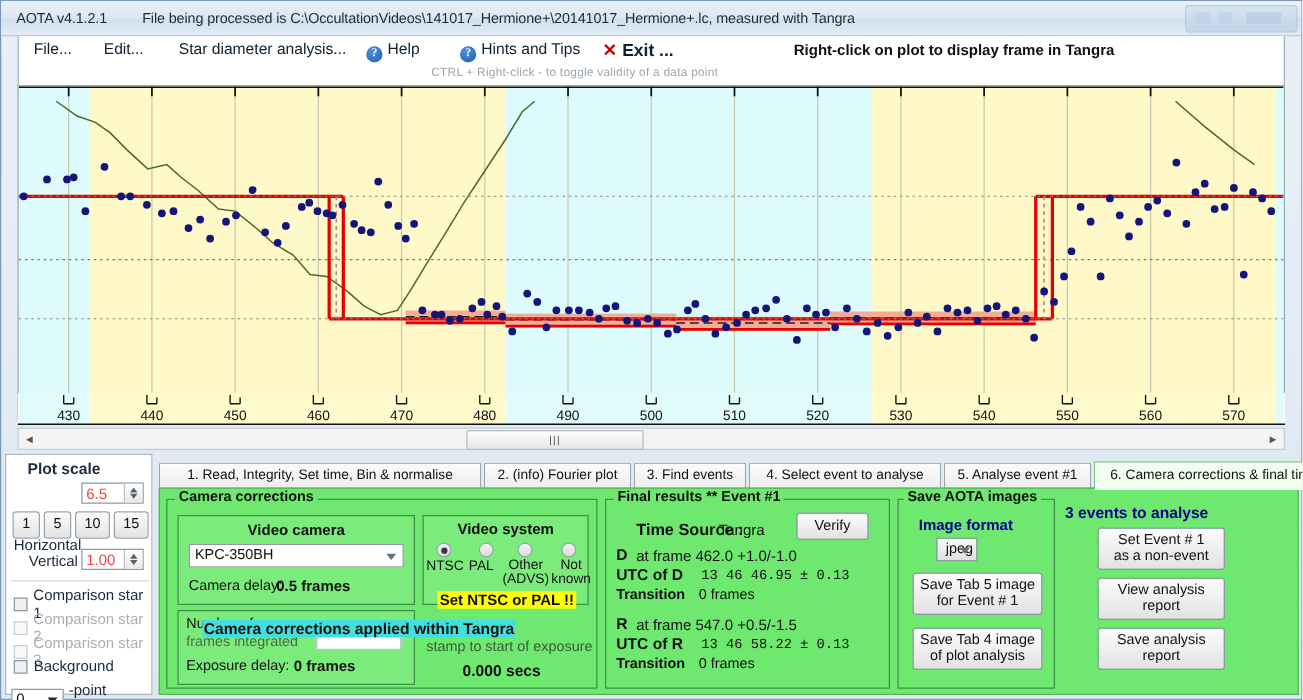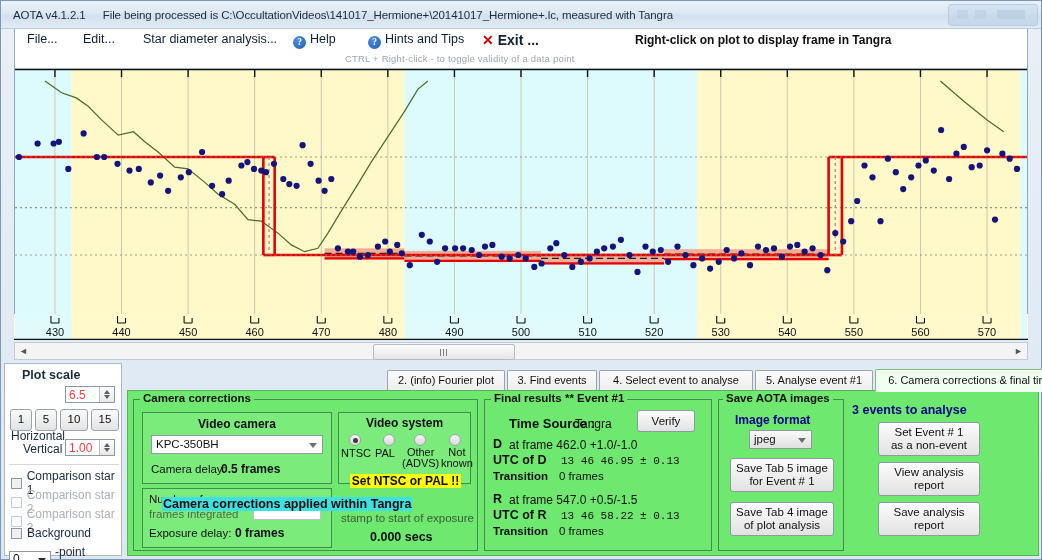--- a/index.html
+++ b/index.html
@@ -19,21 +19,21 @@
   .titlebar{
     position:absolute;left:0;top:0;width:1040px;height:27px;
     background:linear-gradient(to bottom,#eaf1f8 0%,#dde8f3 45%,#d2e0ee 55%,#e2ebf5 100%);
     border-bottom:1px solid #b8ccdf;
     display:flex;align-items:center;
   }
   .titlebar .ttext{
     font-size:11.5px;color:#1b2b3b;padding-left:12px;white-space:nowrap;
     letter-spacing:-0.1px;
   }
-  .titlebar .tver{font-weight:400;margin-right:14px;}
+  .titlebar .tver{font-weight:400;margin-right:25px;}
   .winbtns{position:absolute;right:3px;top:3px;width:88px;height:20px;
     background:linear-gradient(to bottom,#cfe0ef,#bdd2e6);
     border:1px solid #a9c2d8;border-radius:3px;opacity:.75;}
   .winbtns i{display:block;position:absolute;top:5px;width:11px;height:9px;
     background:#b9cfe3;}
   .winbtns i:nth-child(1){left:8px;}
   .winbtns i:nth-child(2){left:26px;}
   .winbtns i:nth-child(3){left:48px;width:28px;background:#b3cadf;}
 
   
@@ -528,20 +528,21 @@
     <div class="avgrow">
       <span class="combo">
         <span>0</span>
         <span class="arr"></span>
       </span>
       <span>-point average</span>
     </div>
   </div>
 
   <div class="tabbar">
+    <div class="tab" style="left:0px;width:258px;">1. Read, Integrity, Set time, Bin &amp; normalise</div>
     <div class="tab" style="left:260px;width:118px;">2. (info)  Fourier plot</div>
     <div class="tab" style="left:380px;width:90px;">3. Find events</div>
     <div class="tab" style="left:472px;width:154px;">4. Select event to analyse</div>
     <div class="tab" style="left:628px;width:118px;">5. Analyse event #1</div>
     <div class="tab active" style="left:748px;width:244px;">6. Camera corrections &amp; final times Event #1</div>
   </div>
 
   <div class="content">
 
     <div class="gbox" style="left:5px;top:8px;width:345px;height:152px;">
@@ -608,21 +609,21 @@
       <div class="lab b" style="left:8px;top:108px;font-size:12.5px;">UTC of R</div>
       <div class="lab mono" style="left:76px;top:110px;">13  46  58.22</div>
       <div class="lab mono" style="left:155px;top:110px;">± 0.13</div>
       <div class="lab b" style="left:8px;top:125px;">Transition</div>
       <div class="lab" style="left:74px;top:125px;">0 frames</div>
     </div>
 
     <div class="gbox" style="left:590px;top:8px;width:126px;height:152px;">
       <div class="gcaption" style="left:4px;">Save AOTA images</div>
       <div class="bluehdr" style="left:16px;top:13px;">Image format</div>
-      <div class="ddl gbtn" style="left:30px;top:30px;width:63px;height:19px;">
+      <div class="ddl gbtn" style="left:30px;top:30px;width:33px;height:19px;text-align:center;">
         <span>jpeg</span>
         <span class="arr"></span>
       </div>
       <div class="pbtn" style="left:11px;top:58px;width:104px;height:34px;">Save Tab 5 image
 for Event # 1</div>
       <div class="pbtn" style="left:11px;top:102px;width:104px;height:34px;">Save Tab 4 image
 of plot analysis</div>
     </div>
 
     <div style="position:absolute;left:722px;top:8px;width:182px;height:152px;">

